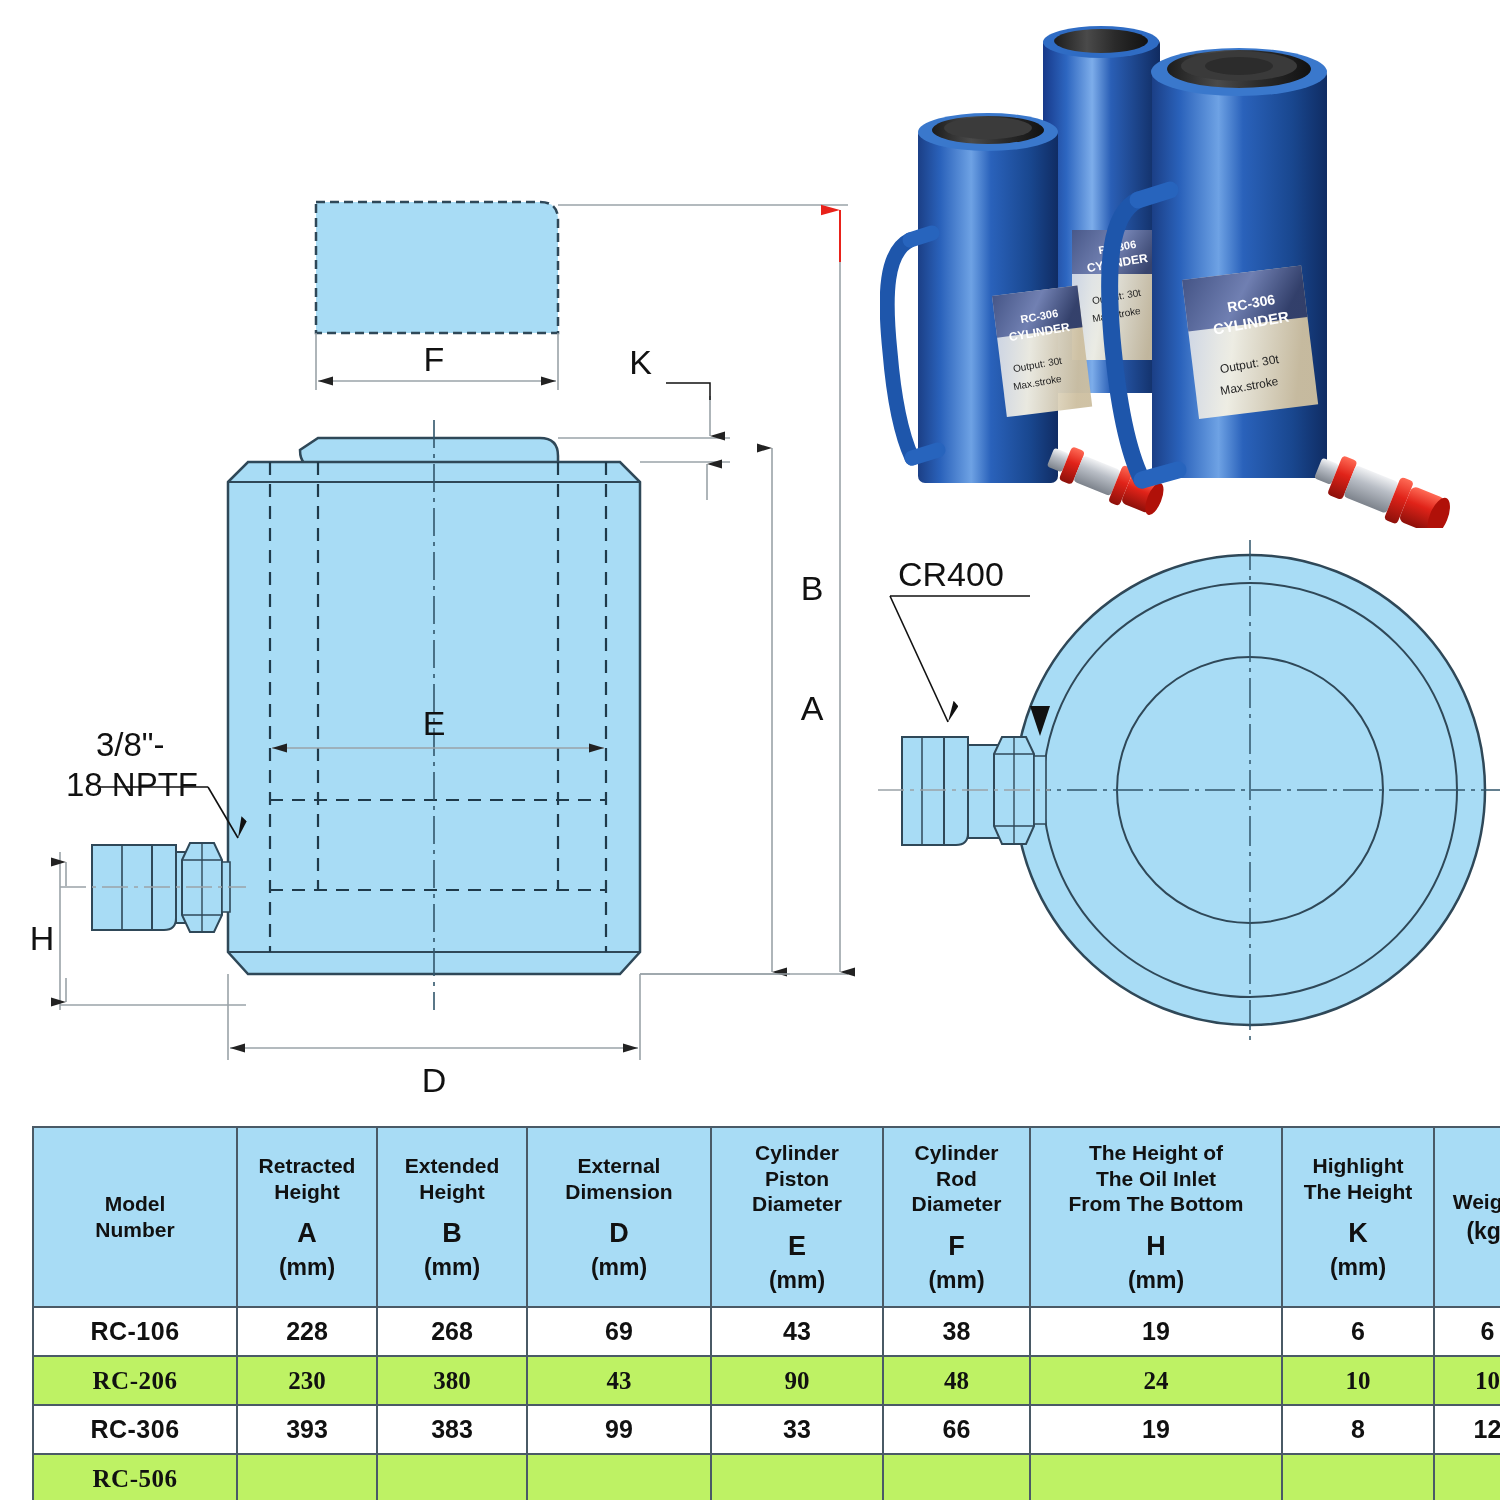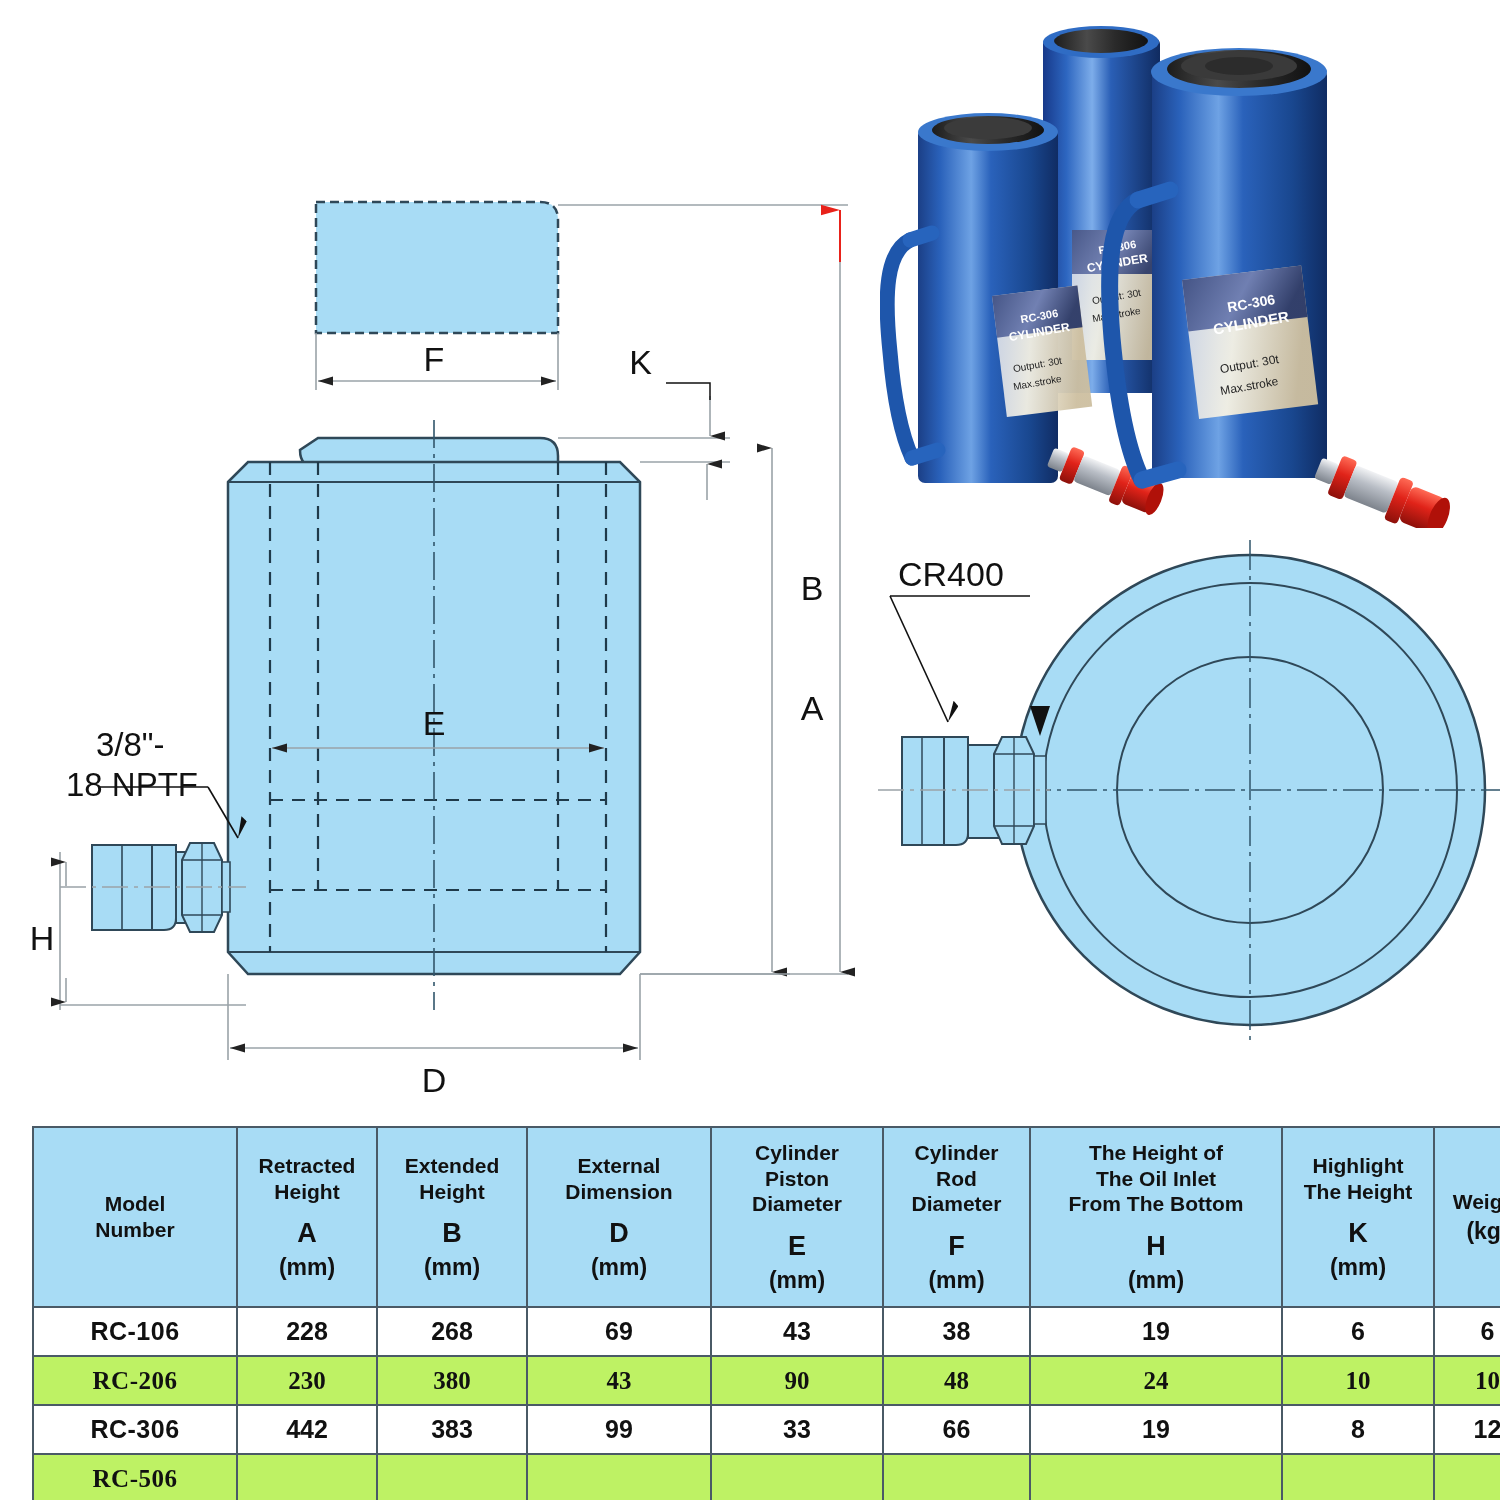--- a/index.html
+++ b/index.html
@@ -379,21 +379,21 @@
           <td>380</td>
           <td>43</td>
           <td>90</td>
           <td>48</td>
           <td>24</td>
           <td>10</td>
           <td>10</td>
         </tr>
         <tr>
           <td class="model">RC-306</td>
-          <td>442</td>
+          <td>393</td>
           <td>383</td>
           <td>99</td>
           <td>33</td>
           <td>66</td>
           <td>19</td>
           <td>8</td>
           <td>12</td>
         </tr>
         <tr class="alt">
           <td class="model">RC-506</td>

